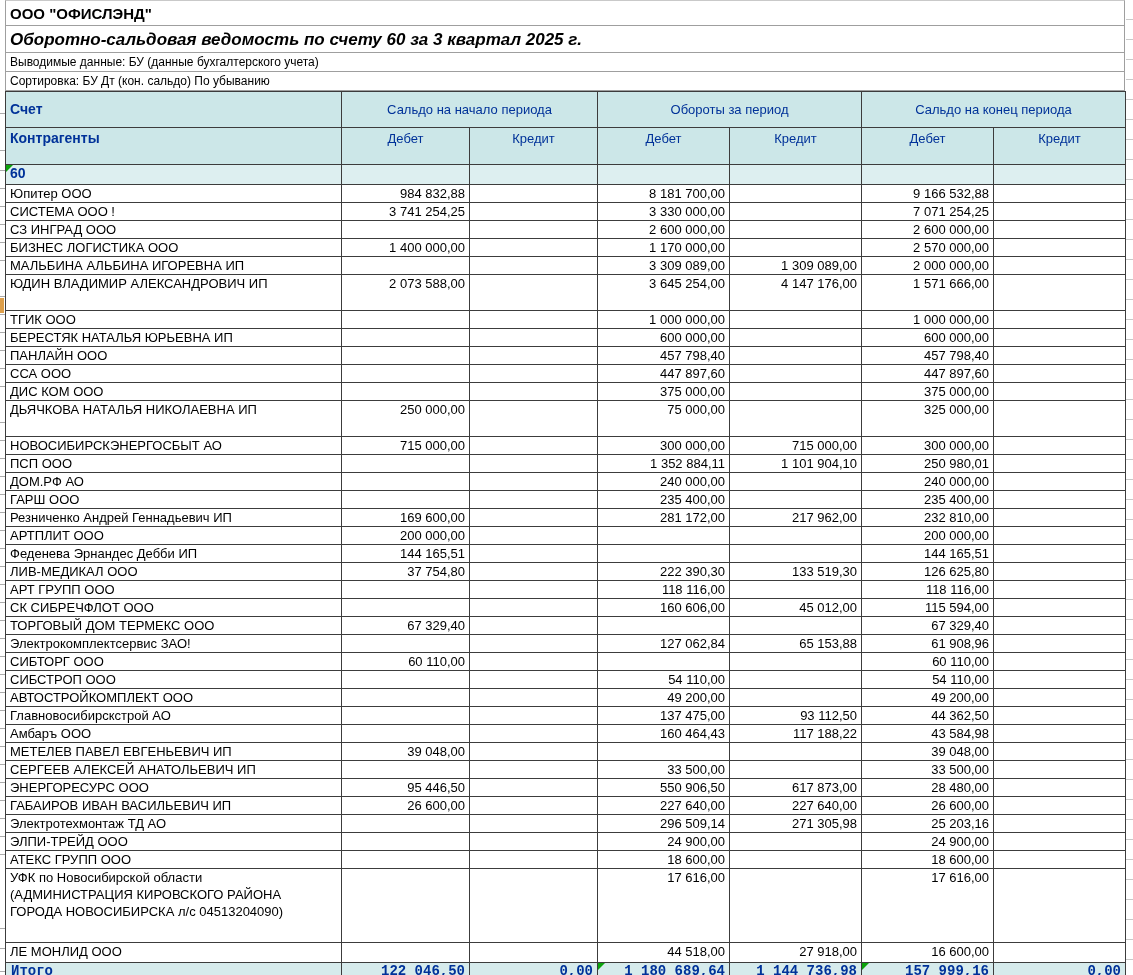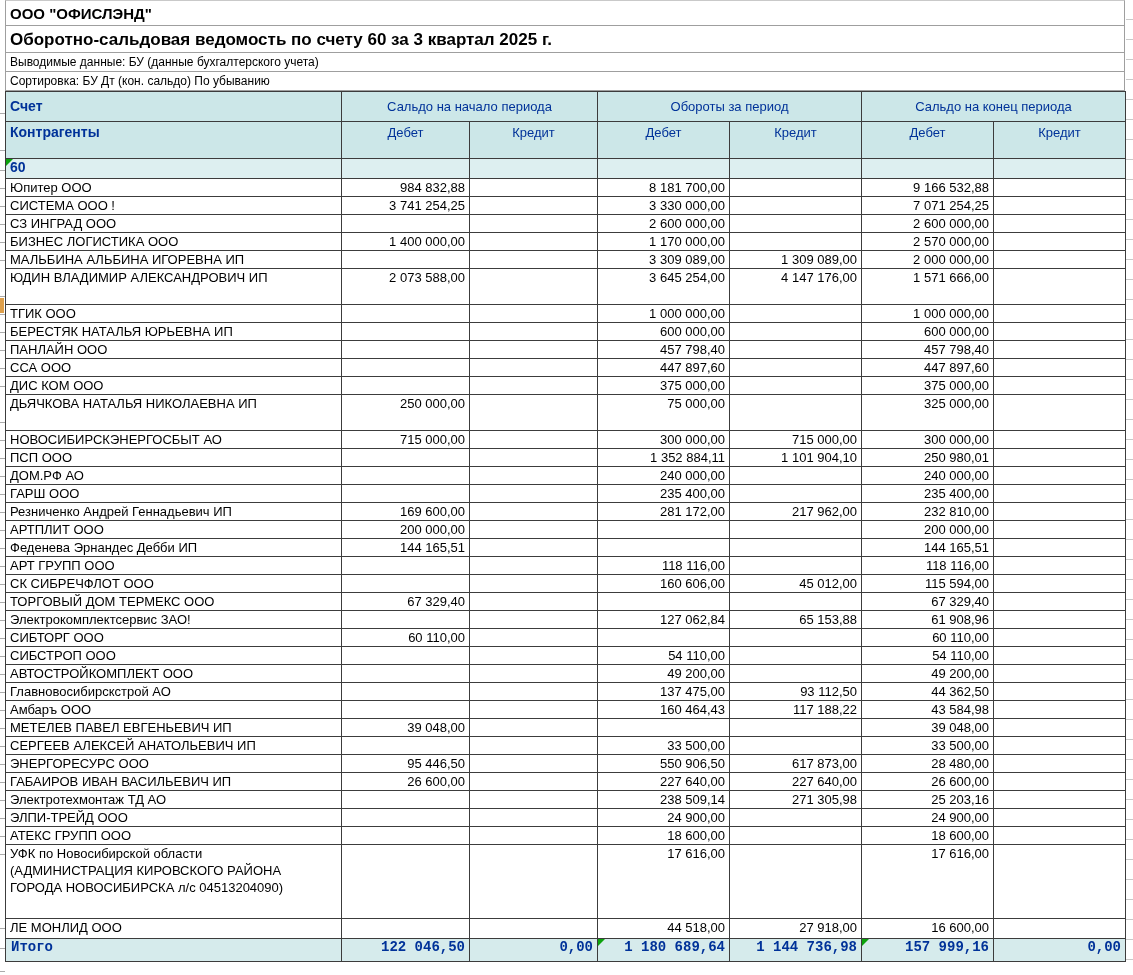--- a/index.html
+++ b/index.html
@@ -7,30 +7,30 @@
        font-family:"Liberation Sans",sans-serif;color:#000;}
   .page{position:relative;width:1133px;height:975px;background:#fff;}
 
   .report{position:absolute;left:5px;top:0;width:1120px;}
 
   
   .top-row{box-sizing:border-box;border-left:1px solid #9f9f9f;border-right:1px solid #9f9f9f;
            border-bottom:1px solid #9f9f9f;padding-left:4px;white-space:nowrap;overflow:hidden;}
   .top-row.first{border-top:1px solid #c9c9c9;}
   .company{height:26px;line-height:26px;font-size:15px;font-weight:bold;}
-  .title{height:27px;line-height:27px;font-size:17px;font-weight:bold;}
+  .title{height:27px;line-height:27px;font-size:17px;font-weight:bold;font-style:italic;}
   .info{height:19px;line-height:18px;font-size:12px;}
 
   
   table.osv{border-collapse:collapse;table-layout:fixed;width:1120px;font-size:13px;}
   table.osv th,table.osv td{box-sizing:border-box;border:1px solid #3c3c3c;padding:0 4px;
        vertical-align:top;overflow:hidden;position:relative;line-height:17px;}
   thead th{background:var(--header-bg);color:var(--navy);font-weight:normal;text-align:center;}
   th.hleft{text-align:left;font-weight:bold;font-size:14px;padding-left:5px;}
-  tr.hdr1{height:30px;} tr.hdr1 th{vertical-align:middle;}
+  tr.hdr1{height:36px;} tr.hdr1 th{vertical-align:middle;}
   tr.hdr2{height:37px;} tr.hdr2 th{vertical-align:top;padding-top:2px;}
 
   td.name{padding-left:27px;white-space:pre-line;}
   td.num{text-align:right;white-space:nowrap;}
 
   tr.acct{height:20px;}
   tr.acct td{background:var(--group-bg);}
   tr.acct td.acct-label{color:var(--navy);font-weight:bold;font-size:14px;}
 
   tr.total{height:23px;}
@@ -264,20 +264,29 @@
           <tr style="height: 18px;">
     <td class="name">Феденева Эрнандес Дебби ИП</td>
     <td class="num">144 165,51</td>
     <td class="num"></td>
     <td class="num"></td>
     <td class="num"></td>
     <td class="num">144 165,51</td>
     <td class="num"></td>
   </tr>
           <tr style="height: 18px;">
+    <td class="name">ЛИВ-МЕДИКАЛ ООО</td>
+    <td class="num">37 754,80</td>
+    <td class="num"></td>
+    <td class="num">222 390,30</td>
+    <td class="num">133 519,30</td>
+    <td class="num">126 625,80</td>
+    <td class="num"></td>
+  </tr>
+          <tr style="height: 18px;">
     <td class="name">АРТ ГРУПП ООО</td>
     <td class="num"></td>
     <td class="num"></td>
     <td class="num">118 116,00</td>
     <td class="num"></td>
     <td class="num">118 116,00</td>
     <td class="num"></td>
   </tr>
           <tr style="height: 18px;">
     <td class="name">СК СИБРЕЧФЛОТ ООО</td>
@@ -384,21 +393,21 @@
     <td class="num"></td>
     <td class="num">227 640,00</td>
     <td class="num">227 640,00</td>
     <td class="num">26 600,00</td>
     <td class="num"></td>
   </tr>
           <tr style="height: 18px;">
     <td class="name">Электротехмонтаж ТД АО</td>
     <td class="num"></td>
     <td class="num"></td>
-    <td class="num">238 509,14</td>
+    <td class="num">296 509,14</td>
     <td class="num">271 305,98</td>
     <td class="num">25 203,16</td>
     <td class="num"></td>
   </tr>
           <tr style="height: 18px;">
     <td class="name">ЭЛПИ-ТРЕЙД ООО</td>
     <td class="num"></td>
     <td class="num"></td>
     <td class="num">24 900,00</td>
     <td class="num"></td>

